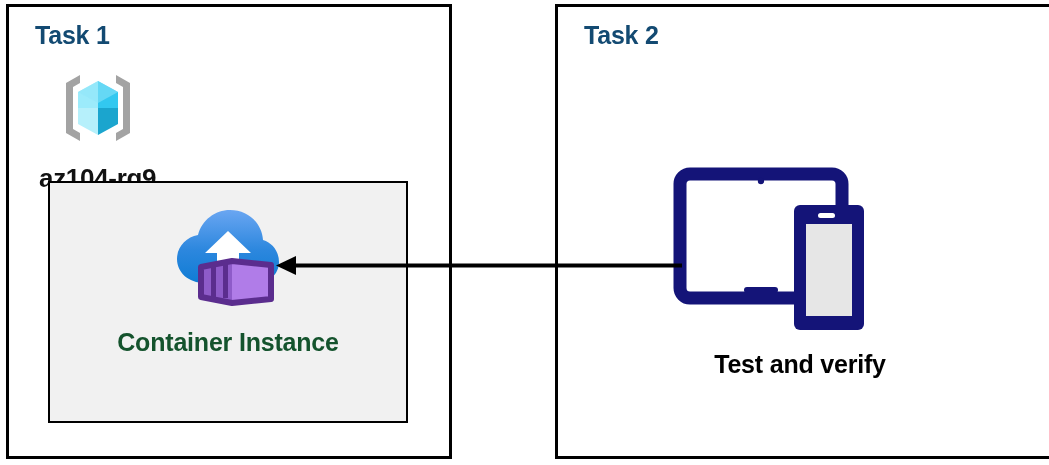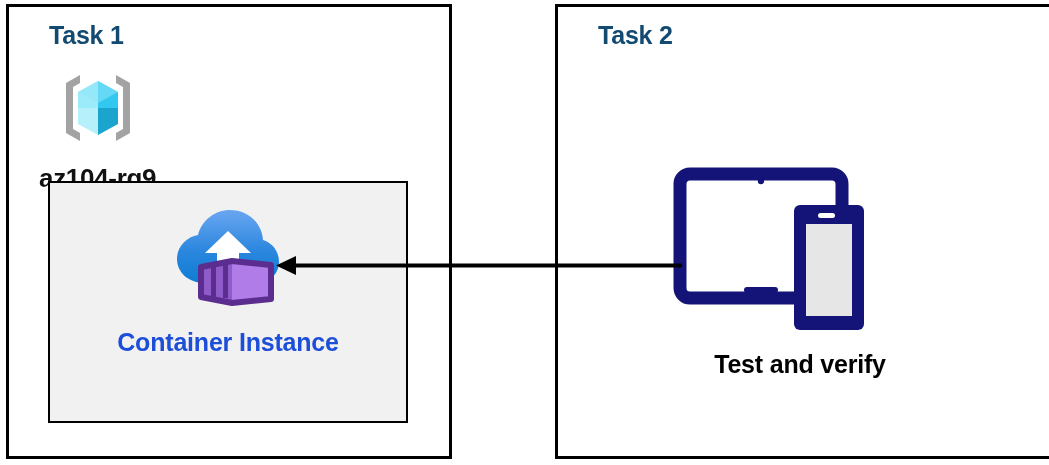--- a/index.html
+++ b/index.html
@@ -35,21 +35,21 @@
     height: 455px;
   }
   #panel-task2 {
     left: 555px;
     top: 4px;
     width: 560px;
     height: 455px;
   }
   .panel-title {
     position: absolute;
-    left: 40px;
+    left: 26px;
     top: 14px;
     font-size: 25px;
     font-weight: bold;
     color: #134A72;
     letter-spacing: -0.2px;
     white-space: nowrap;
   }
 
   
   #rg-row {
@@ -95,21 +95,21 @@
     display: block;
   }
   #aci-label {
     position: absolute;
     left: 0;
     right: 0;
     top: 145px;
     text-align: center;
     font-size: 25px;
     font-weight: bold;
-    color: #1d4ed8;
+    color: #14532d;
     letter-spacing: -0.2px;
   }
 
   
   #devices-icon {
     position: absolute;
     left: 672px;
     top: 160px;
     width: 200px;
     height: 178px;

